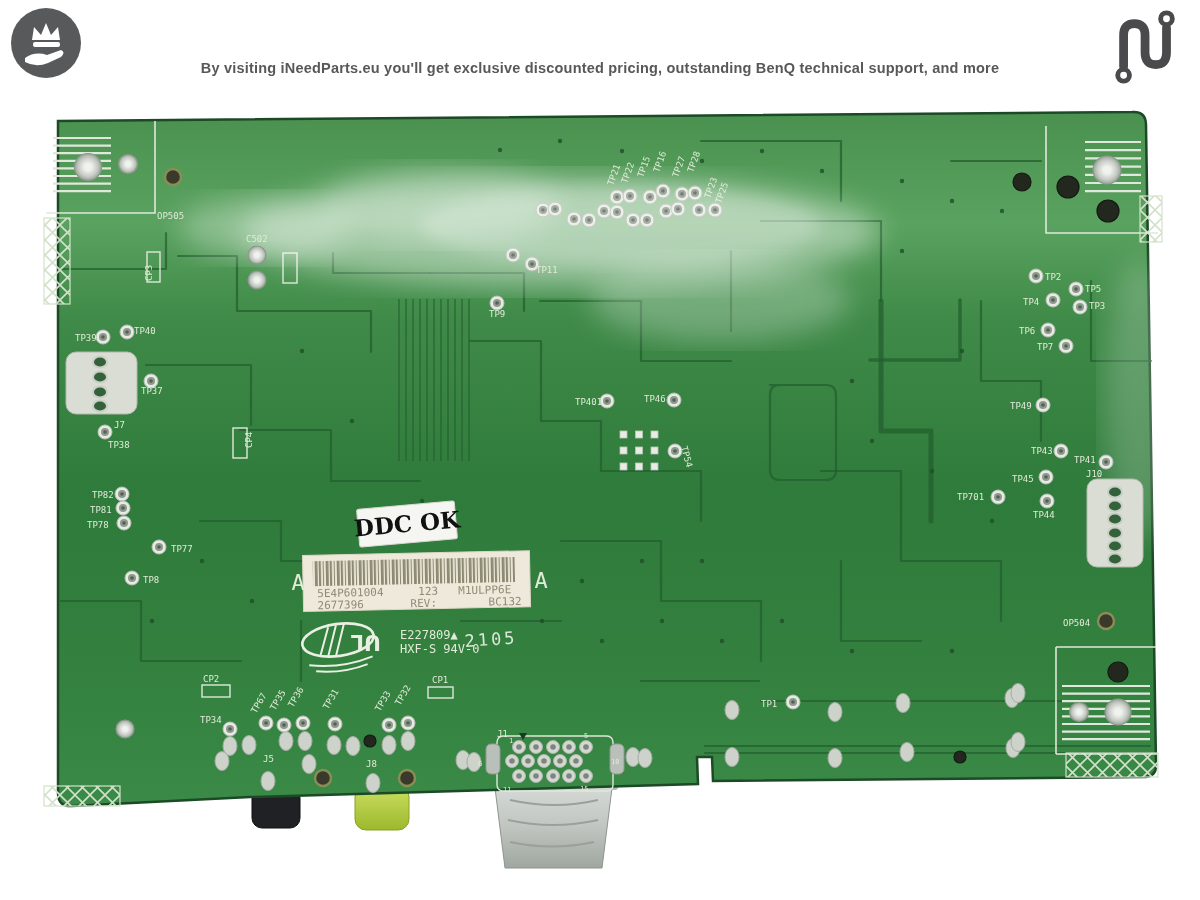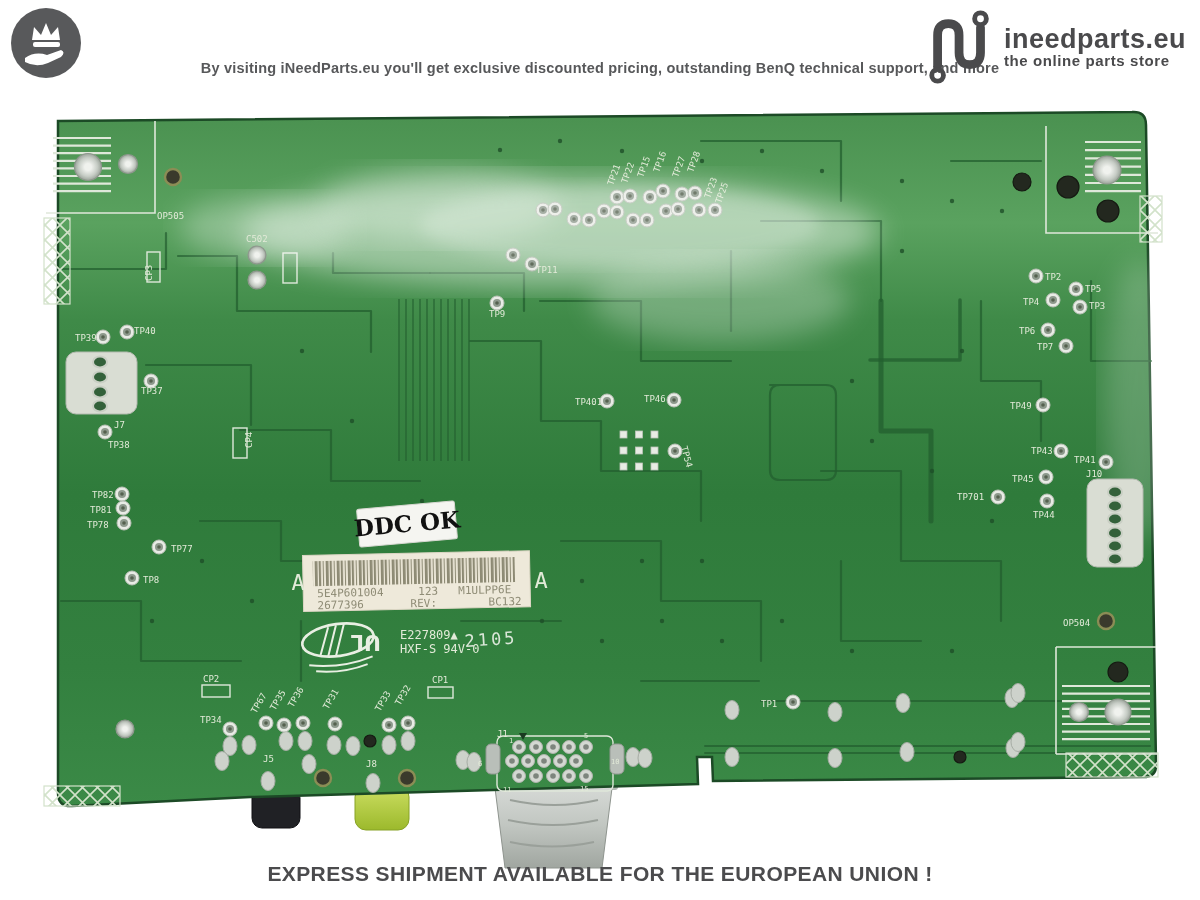--- a/index.html
+++ b/index.html
@@ -33,24 +33,20 @@
   <div class="tagline">By visiting iNeedParts.eu you'll get exclusive discounted pricing, outstanding BenQ technical support, and more</div>
 
   <div class="brand">
     <svg width="78" height="78" viewBox="0 0 80 80">
       <g fill="none" stroke="#4a4a4c" stroke-width="9" stroke-linecap="round">
         <path d="M60,20 V46 Q60,58 49,58 Q38,58 38,46 V28 Q38,16 27,16 Q16,16 16,28 V60"></path>
       </g>
       <circle cx="60" cy="11" r="6" fill="none" stroke="#4a4a4c" stroke-width="5"></circle>
       <circle cx="16" cy="69" r="6" fill="none" stroke="#4a4a4c" stroke-width="5"></circle>
     </svg>
-    <div class="brand-text">
-      <div class="brand-name">ineedparts.eu</div>
-      <div class="brand-slogan">the online parts store</div>
-    </div>
   </div>
 
   <svg id="pcb" width="1200" height="900" viewBox="0 0 1200 900">
     <defs>
       <linearGradient id="pcbg" x1="0" y1="0" x2="0" y2="1">
         <stop offset="0" stop-color="#4a9150"></stop>
           <stop offset="0.16" stop-color="#5aa25f"></stop>
         <stop offset="0.3" stop-color="#3f8a48"></stop>
           <stop offset="0.55" stop-color="#2f7b3b"></stop>
         <stop offset="0.8" stop-color="#33803f"></stop>
@@ -737,14 +733,13 @@
         <text x="611" y="764" font-size="7" text-anchor="start" class="silk">10</text>
         <text x="503" y="792" font-size="7" text-anchor="start" class="silk">11</text>
         <text x="580" y="791" font-size="7" text-anchor="start" class="silk">15</text>
         <text x="298" y="590" font-size="22" text-anchor="middle" class="silk">A</text>
         <text x="541" y="588" font-size="22" text-anchor="middle" class="silk">A</text>
       </g>
 
     <ellipse cx="620" cy="225" rx="200" ry="40" fill="#ffffff" opacity="0.22" filter="url(#blur8)"></ellipse>
   </svg>
 
-  <div class="footer">EXPRESS SHIPMENT AVAILABLE FOR THE EUROPEAN UNION !</div>
 </div>
 
 </body></html>

